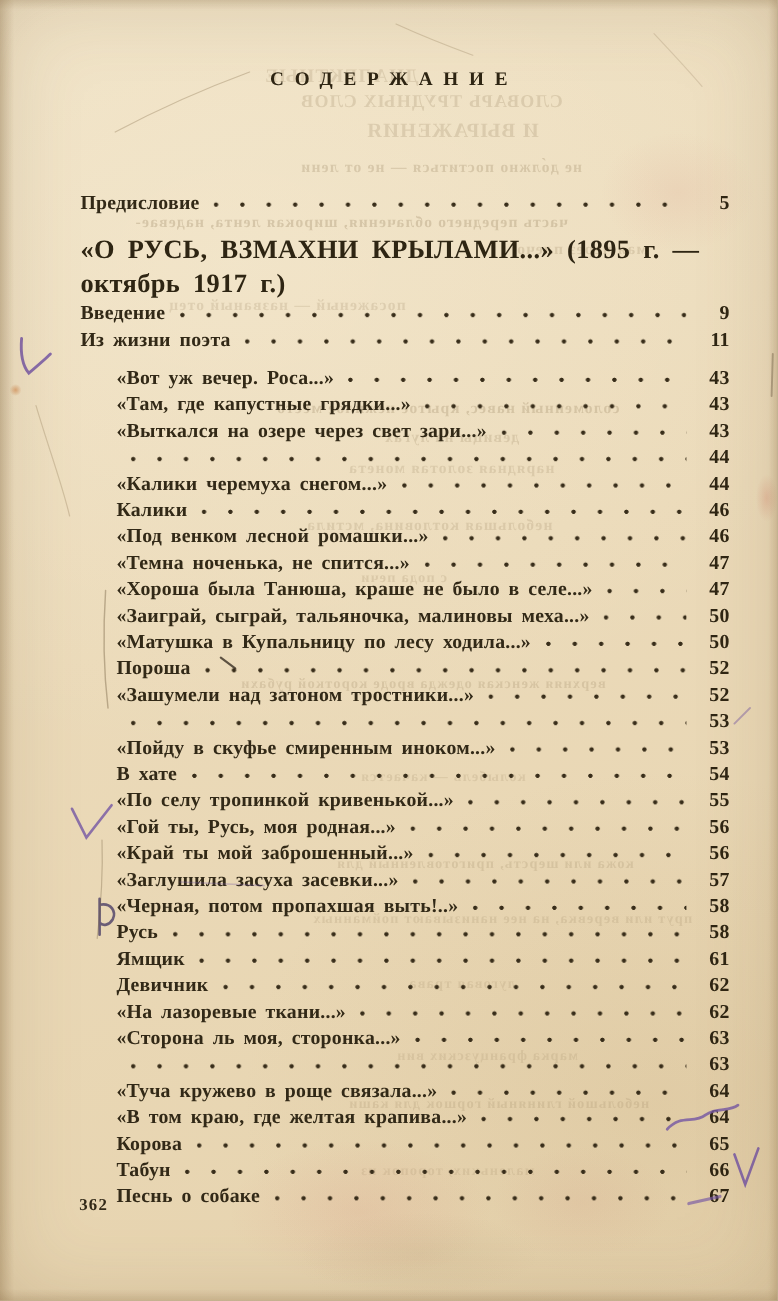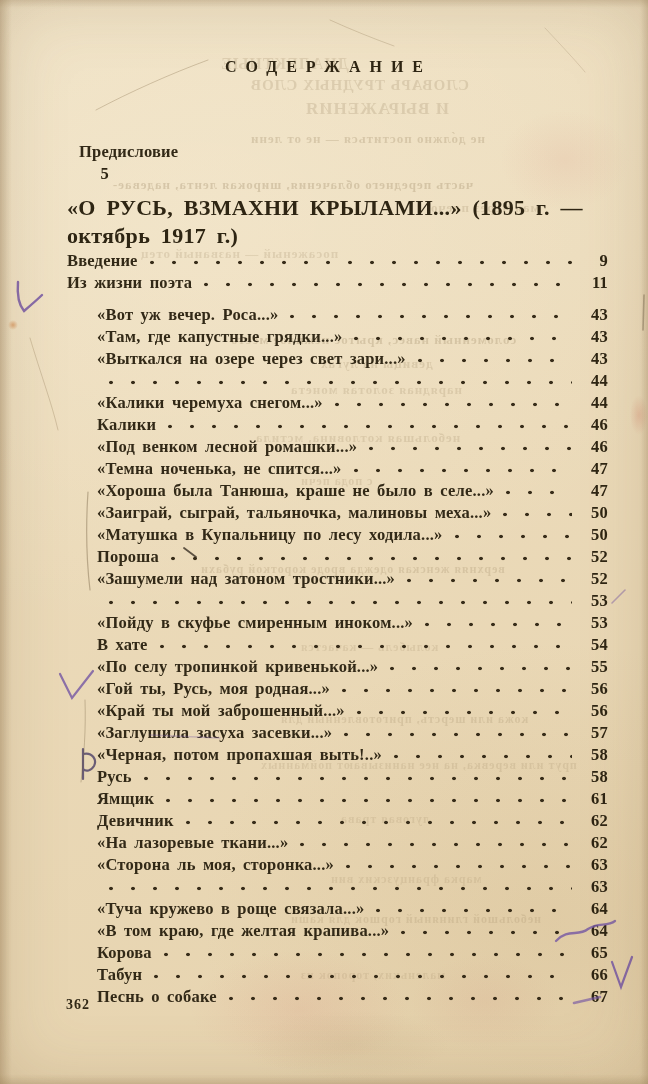--- a/index.html
+++ b/index.html
@@ -58,21 +58,21 @@
   .row.indent{padding-left:30px;}
   .row.gap{margin-top:10px;}
   .leader{
     flex:1 1 auto;height:10px;min-width:20px;
     margin:0 6px 0 12px;
     background-image:radial-gradient(circle at 2px 6.5px, #382d1a 1.5px, rgba(0,0,0,0) 2.1px);
     background-size:22px 10px;background-repeat:repeat-x;
   }
   .pg{flex:0 0 auto;min-width:30px;text-align:right;color:#2e2513;}
 
-  #preface-row{position:absolute;left:67px;width:541px;top:141px;flex-direction:column;}
+  #preface-row{position:absolute;left:67px;width:541px;top:158px;}
 
   .section-heading{
     position:absolute;left:67px;top:194px;width:536px;
     font-size:22px;font-weight:700;line-height:28px;
     word-spacing:5px;letter-spacing:.3px;color:#2e2513;
   }
 
   #entries{top:250px;}
 
   .folio{

